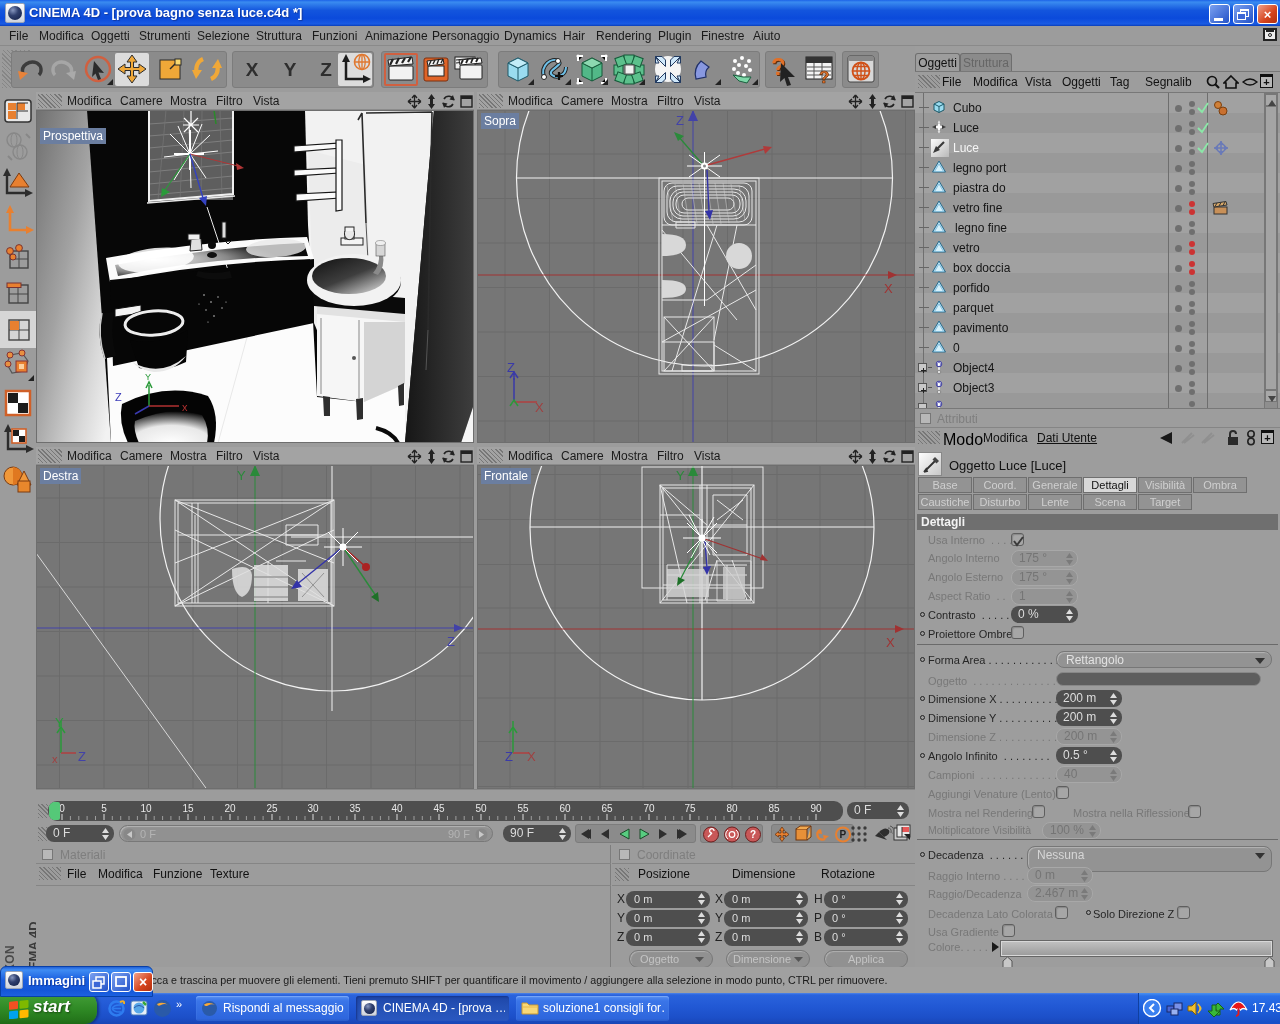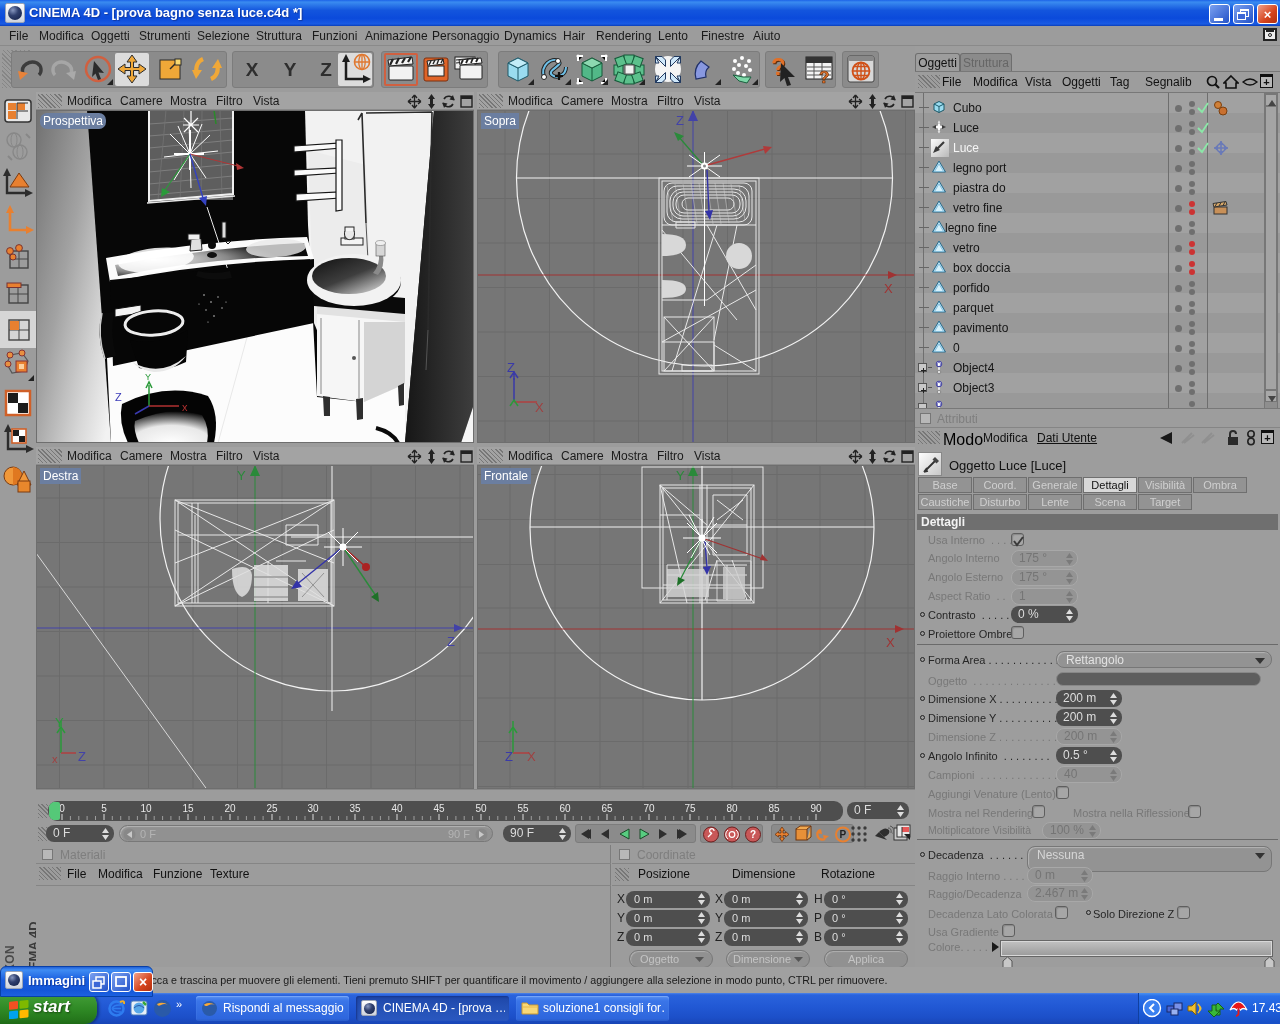--- a/index.html
+++ b/index.html
@@ -55,21 +55,21 @@
     <span style="left:91px;">Oggetti</span>
     <span style="left:139px;">Strumenti</span>
     <span style="left:197px;">Selezione</span>
     <span style="left:256px;">Struttura</span>
     <span style="left:312px;">Funzioni</span>
     <span style="left:365px;">Animazione</span>
     <span style="left:432px;">Personaggio</span>
     <span style="left:504px;">Dynamics</span>
     <span style="left:563px;">Hair</span>
     <span style="left:596px;">Rendering</span>
-    <span style="left:658px;">Lento</span>
+    <span style="left:658px;">Plugin</span>
     <span style="left:701px;">Finestre</span>
     <span style="left:753px;">Aiuto</span>
  <div class="abs" style="left:1263px;top:2px;width:14px;height:13px;border:2px solid #222;background:#eee;">
       <div class="abs" style="left:1px;top:0px;width:8px;height:2px;background:#222;"></div>
       <div class="abs" style="left:3px;top:3px;width:4px;height:4px;border:1px solid #222;border-radius:50%;"></div>
     </div>
 </div>
 <div id="toolbar">
 <div class="abs" style="left:2px;top:50px;width:30px;height:38px;background:
 repeating-linear-gradient(45deg,#777 0 1px,transparent 1px 3px);opacity:.6;top:4px;"></div>
@@ -485,21 +485,21 @@
           <path d="M113 296 L143 296" stroke="#b03030"></path>
           <path d="M113 296 L99 304" stroke="#3a3ab0"></path>
           <path d="M110 278 L113 272 L116 278" stroke="#2a9a3a" fill="none"></path>
         </g>
   <g font-size="11">
           <text x="79" y="291" fill="#3a3ab8">Z</text>
           <text x="146" y="301" fill="#b03030">x</text>
           <text x="109" y="270" fill="#2a9a3a" font-size="9">Y</text>
         </g>
  </svg>
- <div class="vplabel" style="left:4px;top:21px;border-radius:7px;">Prospettiva</div>
+ <div class="vplabel" style="left:4px;top:36px;">Prospettiva</div>
 </div>
 
 <div class="vp" style="left:441px;top:0;width:438px;height:351px;">
  <div class="vphead" style="left:0;top:0;width:438px;">
   <div class="abs grip" style="left:2px;top:2px;width:24px;height:14px;"></div>
   <span style="left:31px;">Modifica</span>
         <span style="left:84px;">Camere</span>
         <span style="left:134px;">Mostra</span>
         <span style="left:180px;">Filtro</span>
         <span style="left:217px;">Vista</span>
@@ -861,21 +861,21 @@
           <path d="M2 7 L1 3.5 L14 1.5 L15 5 Z" fill="#d8a868" stroke="#333"></path>
           <path d="M3 6.5 L5 3 M7 6 L9 2.5 M11 5.5 L13 2" stroke="#333"></path>
         </svg>
       </div>
   <div class="treerow" style="top:125px;">
         <div class="abs" style="left:4px;top:9px;width:10px;height:1px;background:#666;"></div>
         <div class="abs" style="left:16px;top:1px;width:18px;height:18px;"><svg width="16" height="16">
             <path d="M8 2 L14.5 13 L1.5 13 Z" fill="#b8e4f8" stroke="#2a6a8a"></path>
             <path d="M8 5 L12.5 12.5 L3.5 12.5 Z" fill="#d8f2fc" stroke="#7ab8d8" stroke-width=".8"></path>
           </svg></div>
-        <span class="abs" style="left:30px;top:3px;color:#151515;">legno fine</span>
+        <span class="abs" style="left:40px;top:3px;color:#151515;">legno fine</span>
         <div class="abs" style="left:260px;top:7px;width:7px;height:7px;border-radius:50%;background:#6f6f6f;"></div>
         <div class="abs" style="left:274px;top:3px;width:6px;height:6px;border-radius:50%;background:#6f6f6f;"></div>
         <div class="abs" style="left:274px;top:11px;width:6px;height:6px;border-radius:50%;background:#6f6f6f;"></div>
       </div>
   <div class="treerow" style="top:145px;">
         <div class="abs" style="left:4px;top:9px;width:10px;height:1px;background:#666;"></div>
         <div class="abs" style="left:16px;top:1px;width:18px;height:18px;"><svg width="16" height="16">
             <path d="M8 2 L14.5 13 L1.5 13 Z" fill="#b8e4f8" stroke="#2a6a8a"></path>
             <path d="M8 5 L12.5 12.5 L3.5 12.5 Z" fill="#d8f2fc" stroke="#7ab8d8" stroke-width=".8"></path>
           </svg></div>

